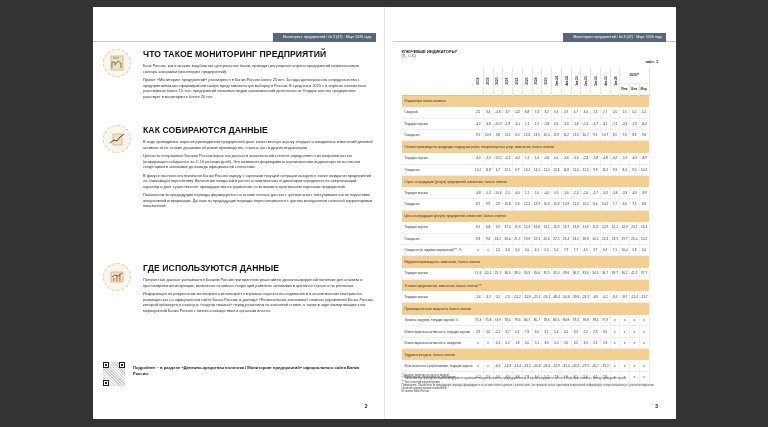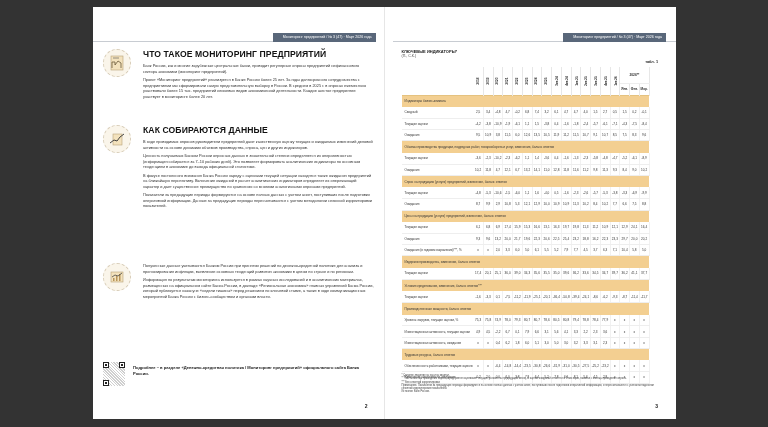--- a/index.html
+++ b/index.html
@@ -92,20 +92,21 @@
       <div class="sec-icon">
         <svg viewBox="0 0 20 20">
             <rect x="4" y="5" width="12" height="10" fill="#f3e2bd" stroke="#b8a27a" stroke-width="0.6"></rect>
             <rect x="6" y="11" width="1.5" height="3" fill="#b8955a"></rect>
             <rect x="9" y="9" width="1.5" height="5" fill="#b8955a"></rect>
             <rect x="12" y="7" width="1.5" height="7" fill="#b8955a"></rect>
             <polyline points="5,10 8,8 11,9 15,6" fill="none" stroke="#333" stroke-width="0.7"></polyline>
           </svg>
       </div>
       <div class="sec-body">
+        <div class="sec-title">ГДЕ ИСПОЛЬЗУЮТСЯ ДАННЫЕ</div>
         <p class="para">Полученные данные учитываются Банком России при принятии решений по денежно-кредитной политике для анализа и прогнозирования инфляции, выявления основных тенденций развития экономики в целом по стране и по регионам.</p>
         <p class="para">Информация по результатам мониторинга используется в рамках научных исследований и в аналитических материалах, размещенных на официальном сайте Банка России, в докладе «Региональная экономика» главных управлений Банка России, который публикуется накануне «недели тишины» перед решением по ключевой ставке, а также в ходе коммуникационных мероприятий Банка России с бизнес-сообществом и органами власти.</p>
       </div>
     </div>
 
     <div class="qr">
       <span class="corner" style="left:0;top:0"></span>
       <span class="corner" style="right:0;top:0"></span>
       <span class="corner" style="left:0;bottom:0"></span>
     </div>

